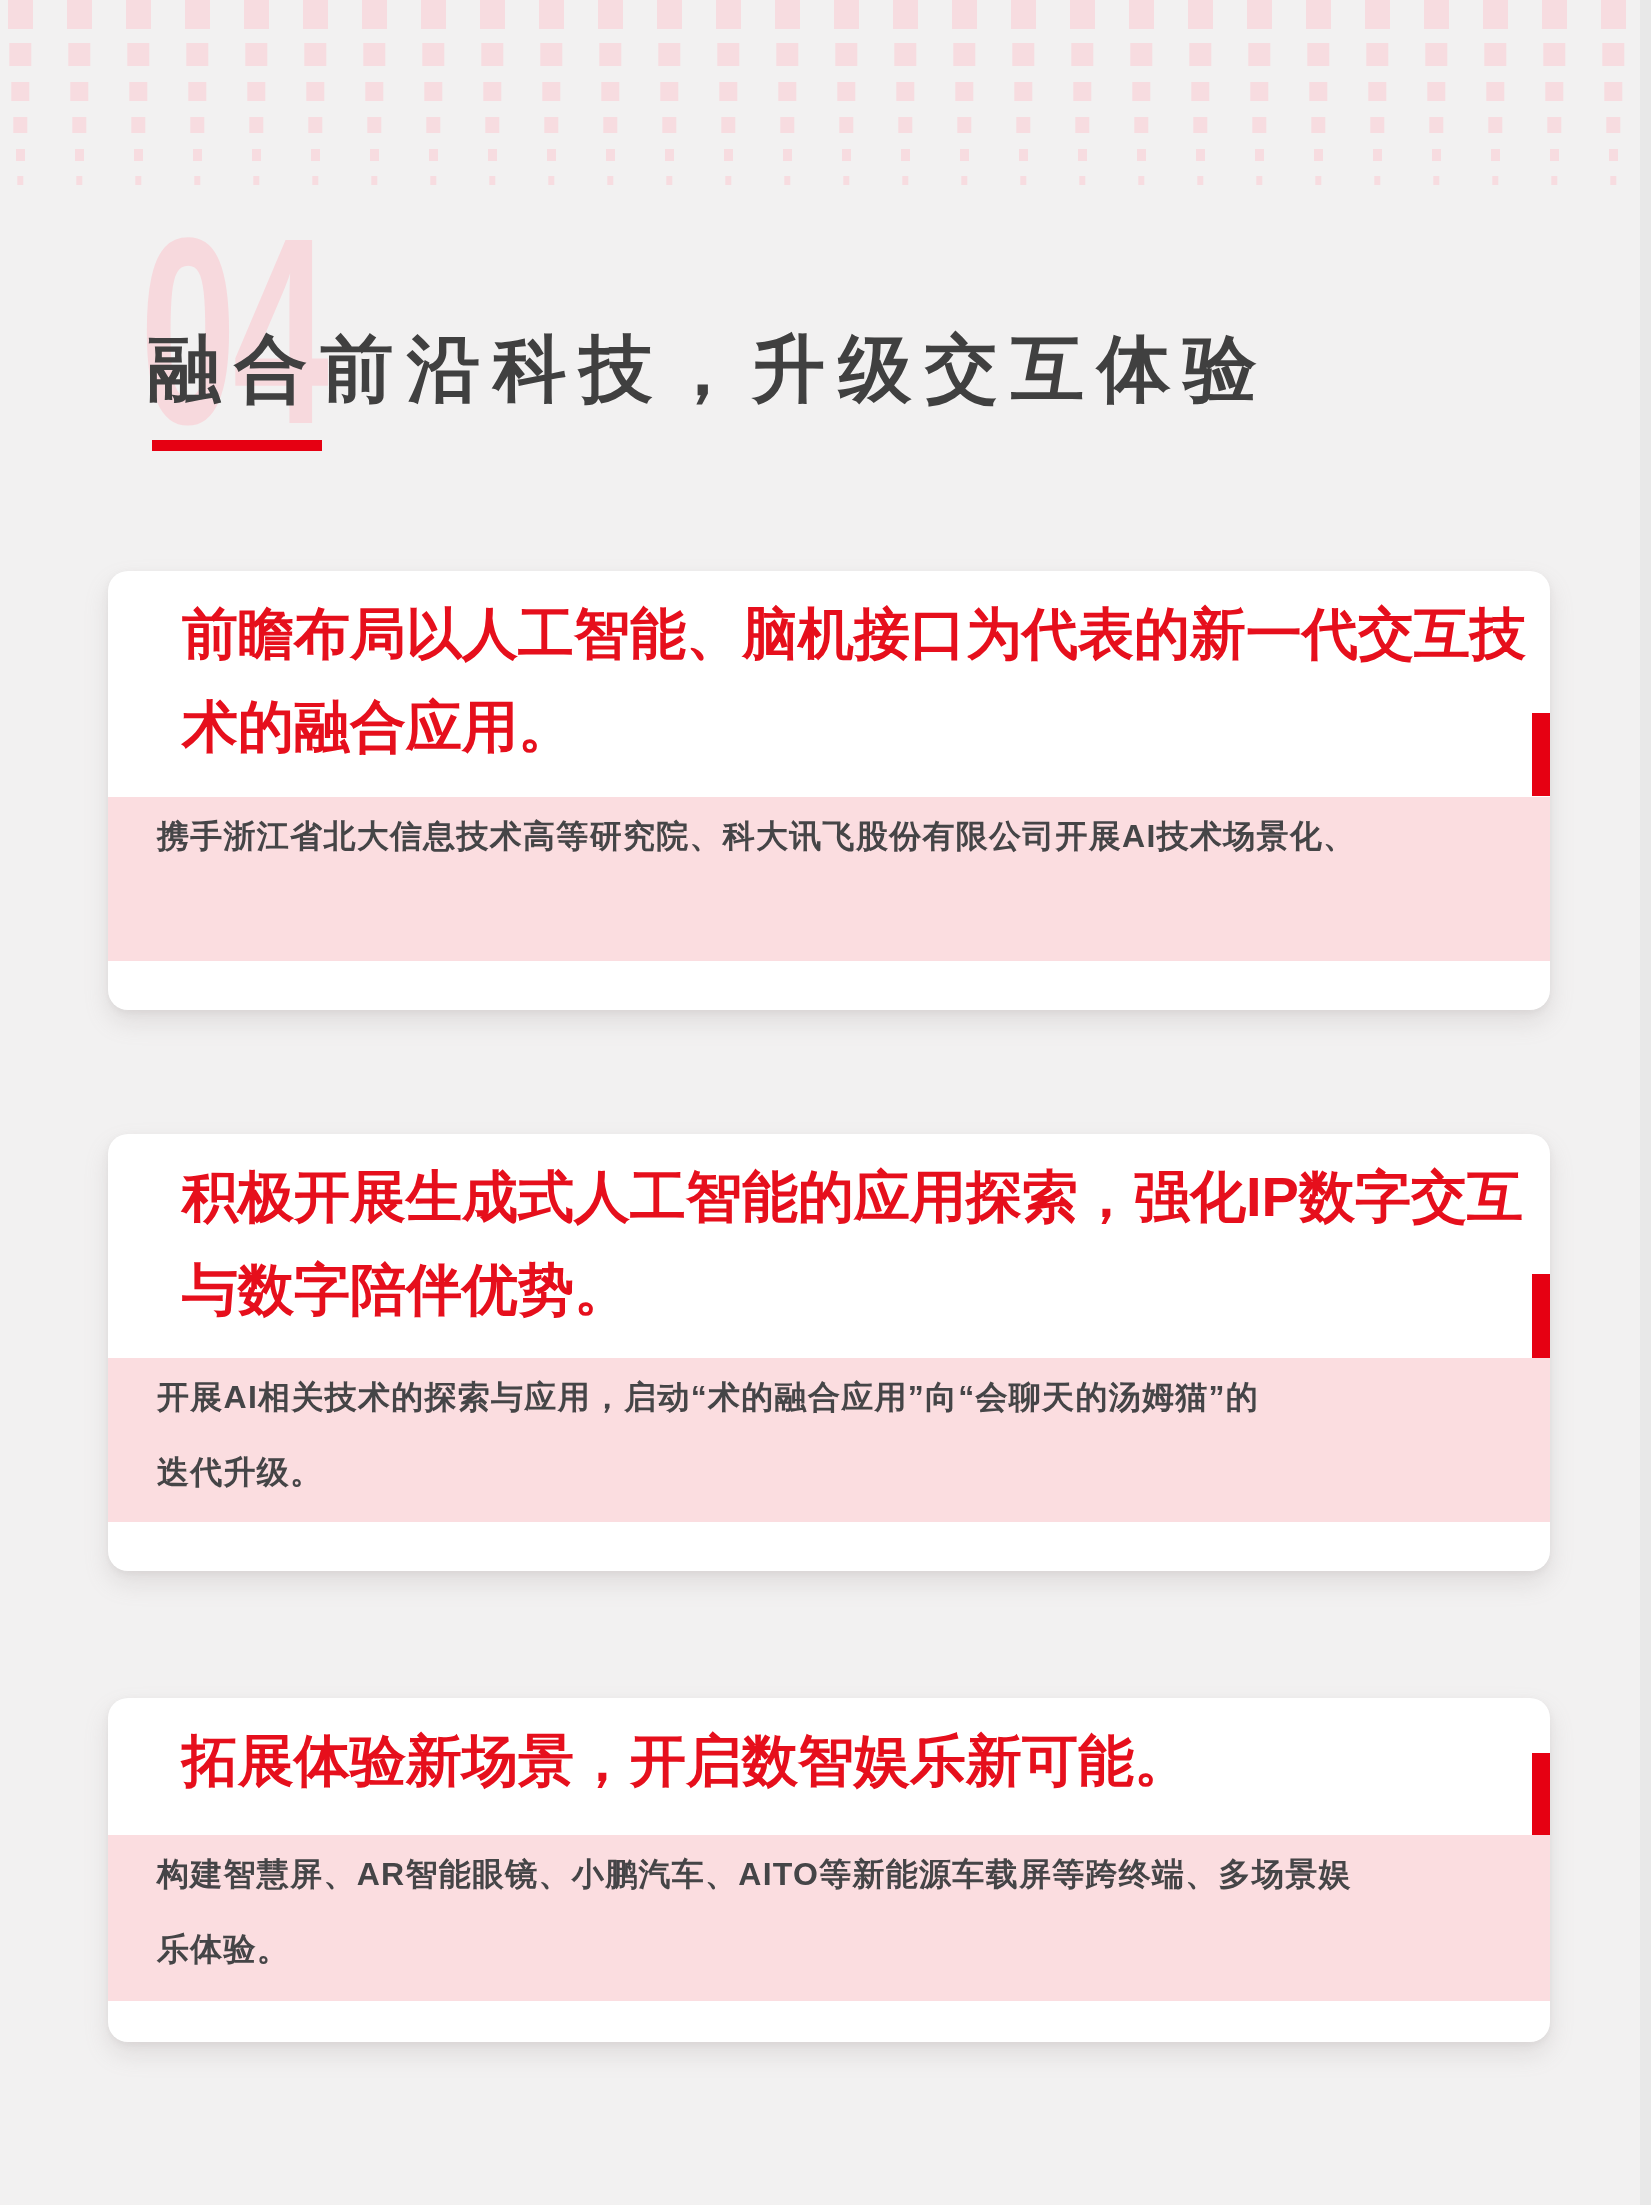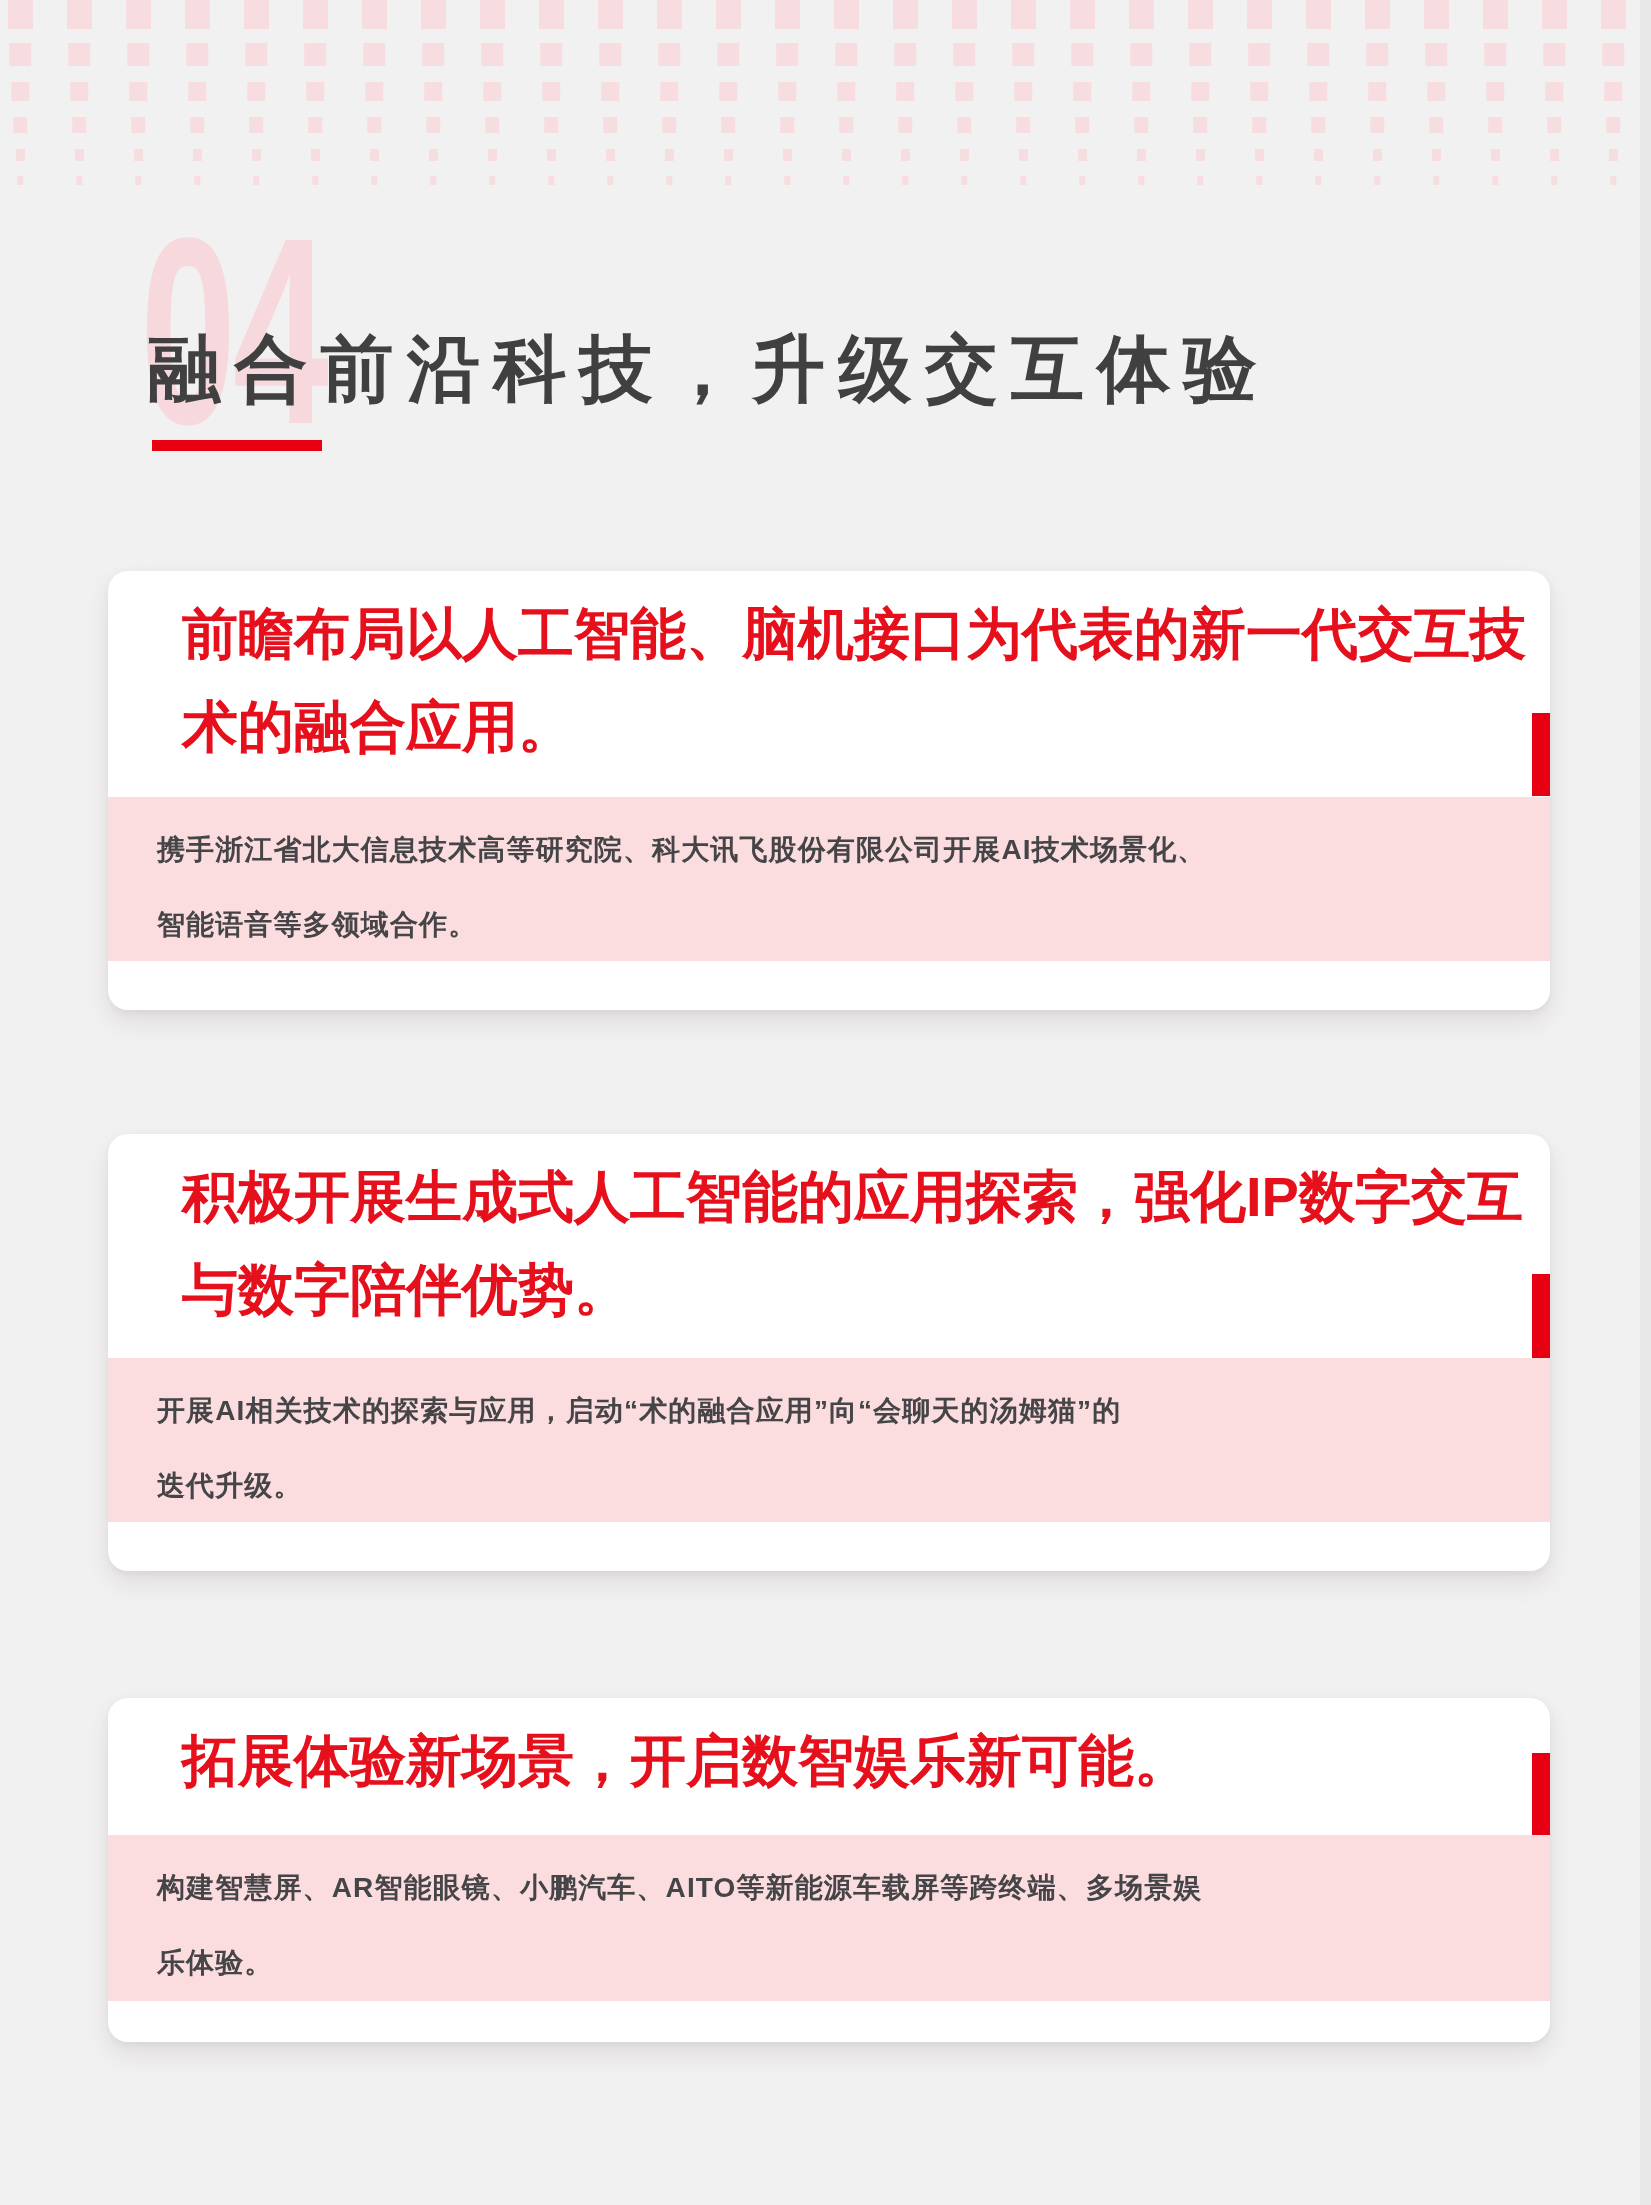--- a/index.html
+++ b/index.html
@@ -57,22 +57,22 @@
   .accent-tab{
     position:absolute;right:0;width:18px;background:#e60012;
   }
   .card1 .accent-tab{top:142px;height:83px;}
   .card2 .accent-tab{top:140px;height:84px;}
   .card3 .accent-tab{top:55px;height:83px;}
 
   .card-strip{
     position:absolute;left:0;right:0;
     background:#fbdde0;
-    padding:15px 27px 0 49px;box-sizing:border-box;
-    font-size:28px;line-height:75px;font-weight:700;
+    padding:2px 27px 0 49px;box-sizing:border-box;
+    font-size:32px;line-height:75px;font-weight:700;
     letter-spacing:0.04em;color:#454547;white-space:nowrap;
   }
   .card1 .card-strip{top:226px;height:164px;}
   .card2 .card-strip{top:224px;height:164px;}
   .card3 .card-strip{top:137px;height:166px;}
 </style>
 </head>
 <body>
 
 <div class="page">
@@ -92,21 +92,20 @@
   <div class="title-bar"></div>
 
   <section class="card card1">
     <div class="card-heading">
       <div>前瞻布局以人工智能、脑机接口为代表的新一代交互技</div>
       <div>术的融合应用。</div>
     </div>
     <div class="accent-tab"></div>
     <div class="card-strip">
       <div>携手浙江省北大信息技术高等研究院、科大讯飞股份有限公司开展AI技术场景化、</div>
-      <div>智能语音等多领域合作。</div>
     </div>
   </section>
 
   <section class="card card2">
     <div class="card-heading">
       <div>积极开展生成式人工智能的应用探索，强化IP数字交互</div>
       <div>与数字陪伴优势。</div>
     </div>
     <div class="accent-tab"></div>
     <div class="card-strip">

